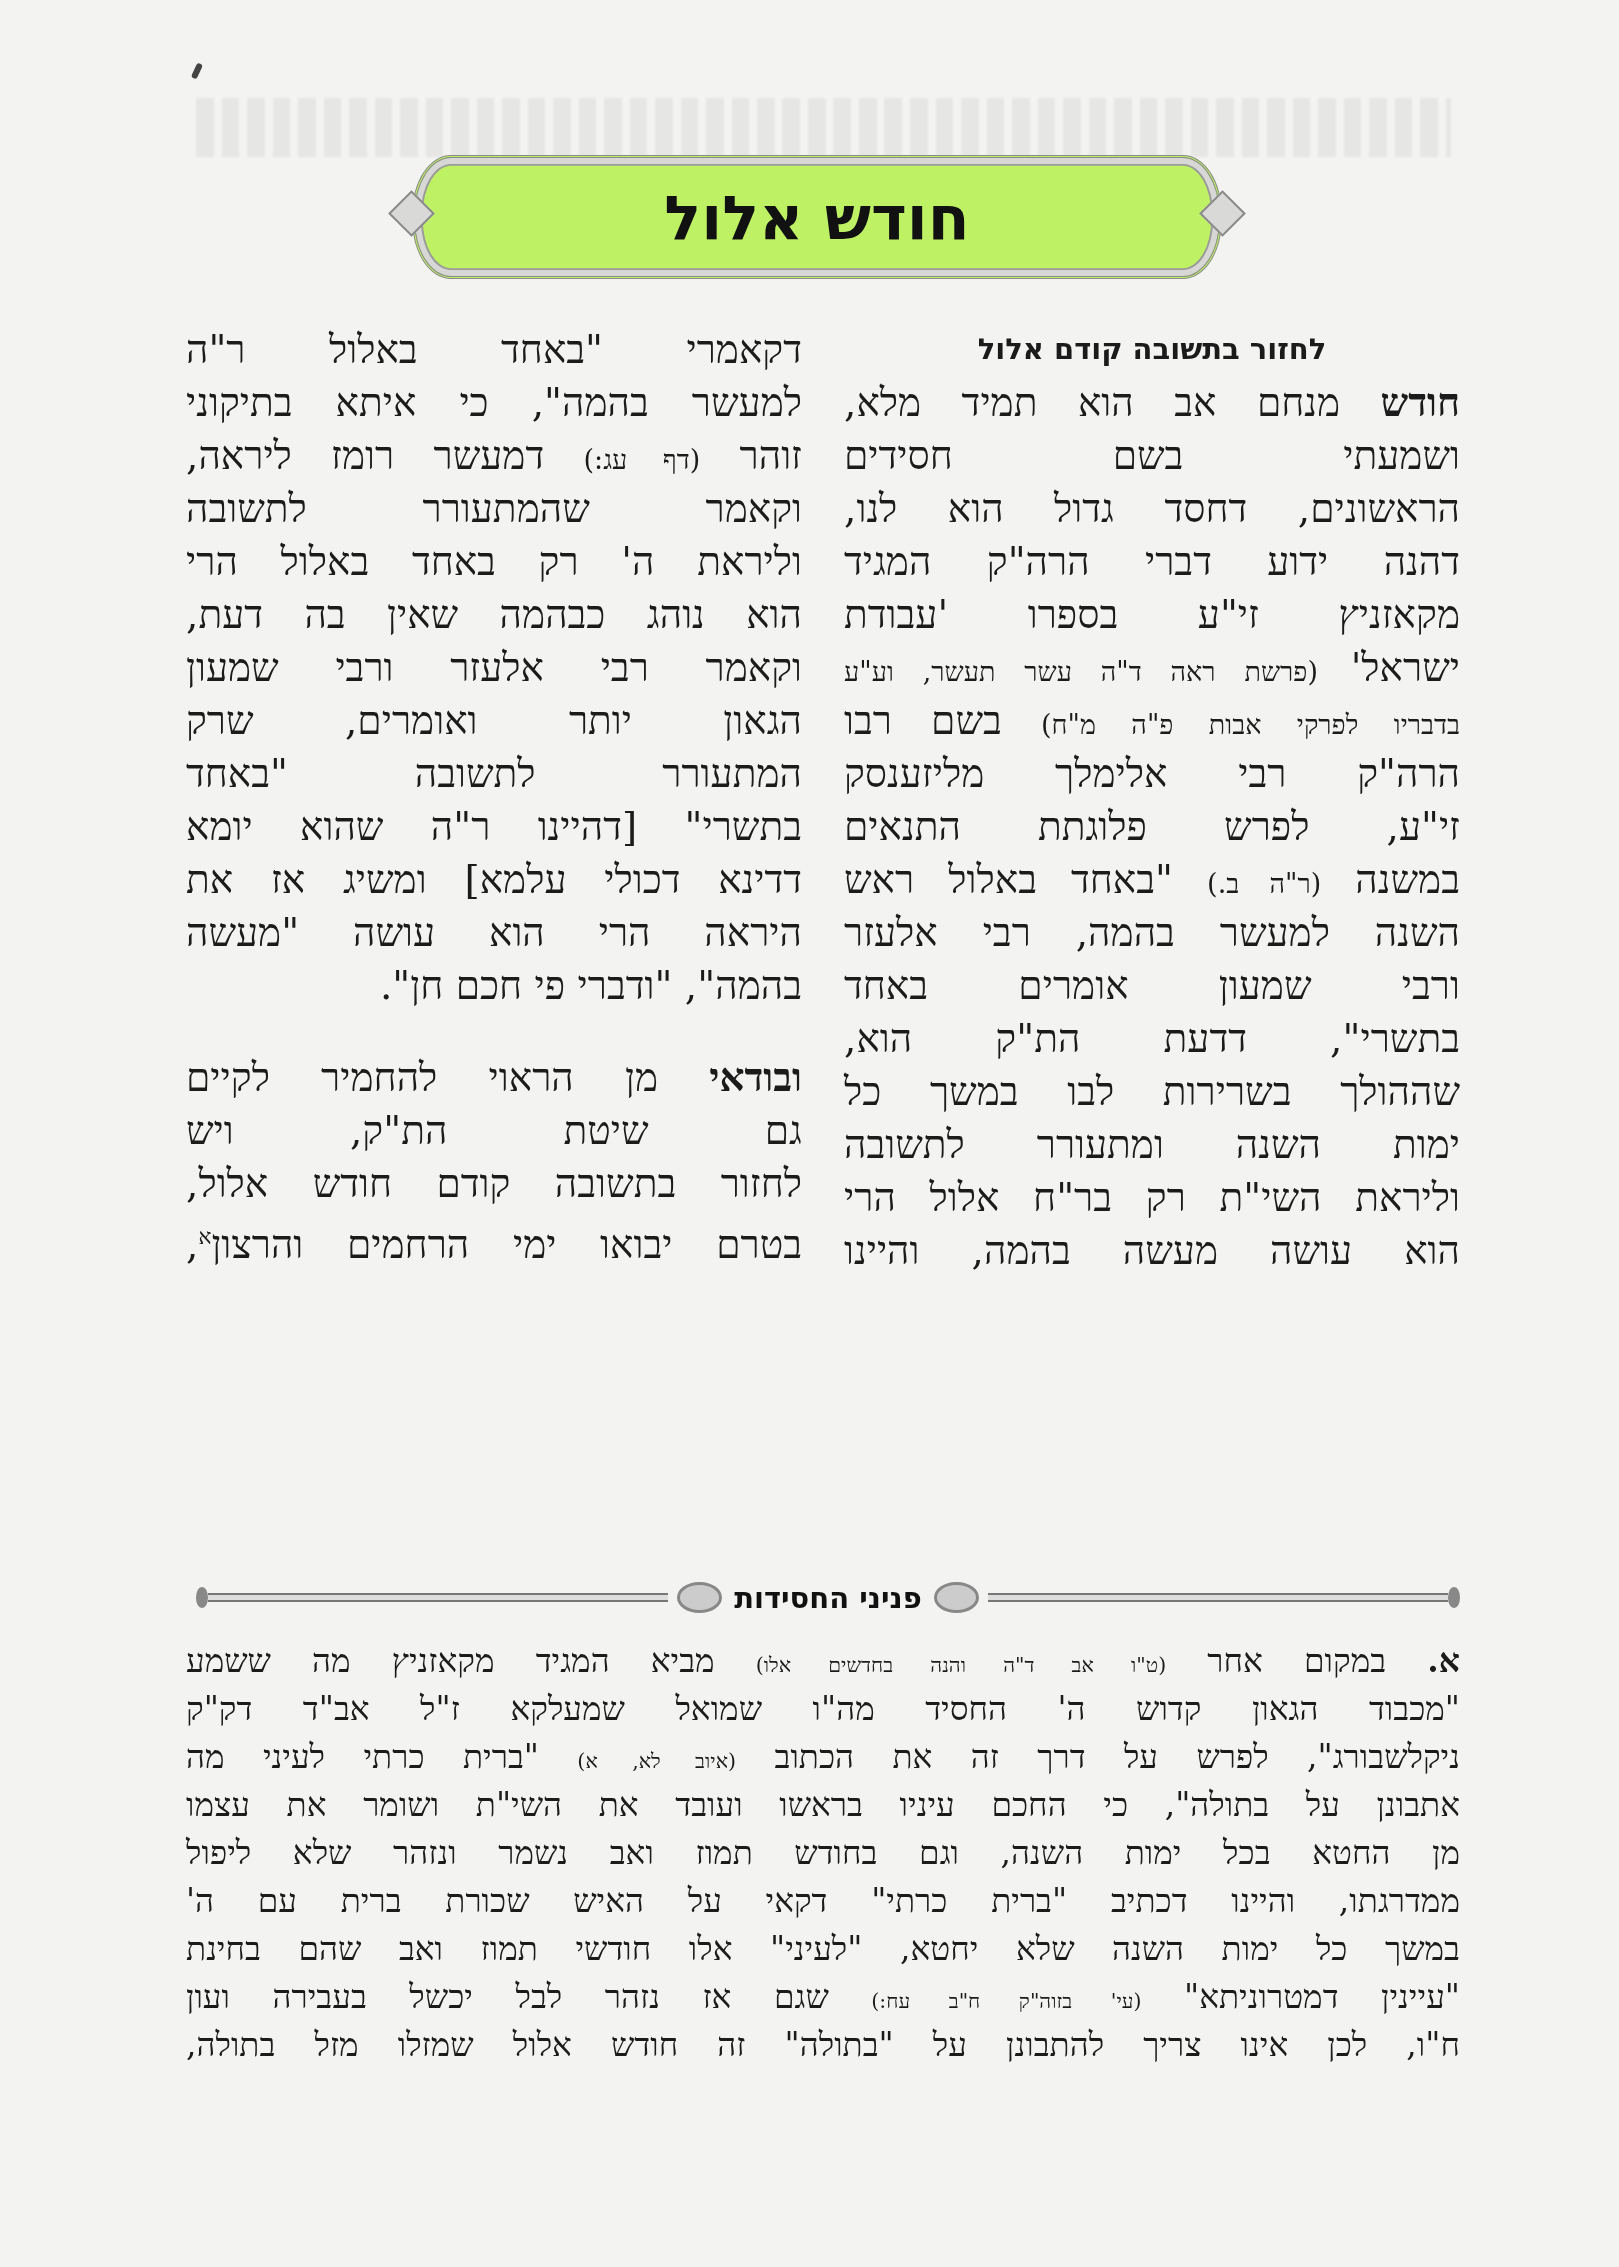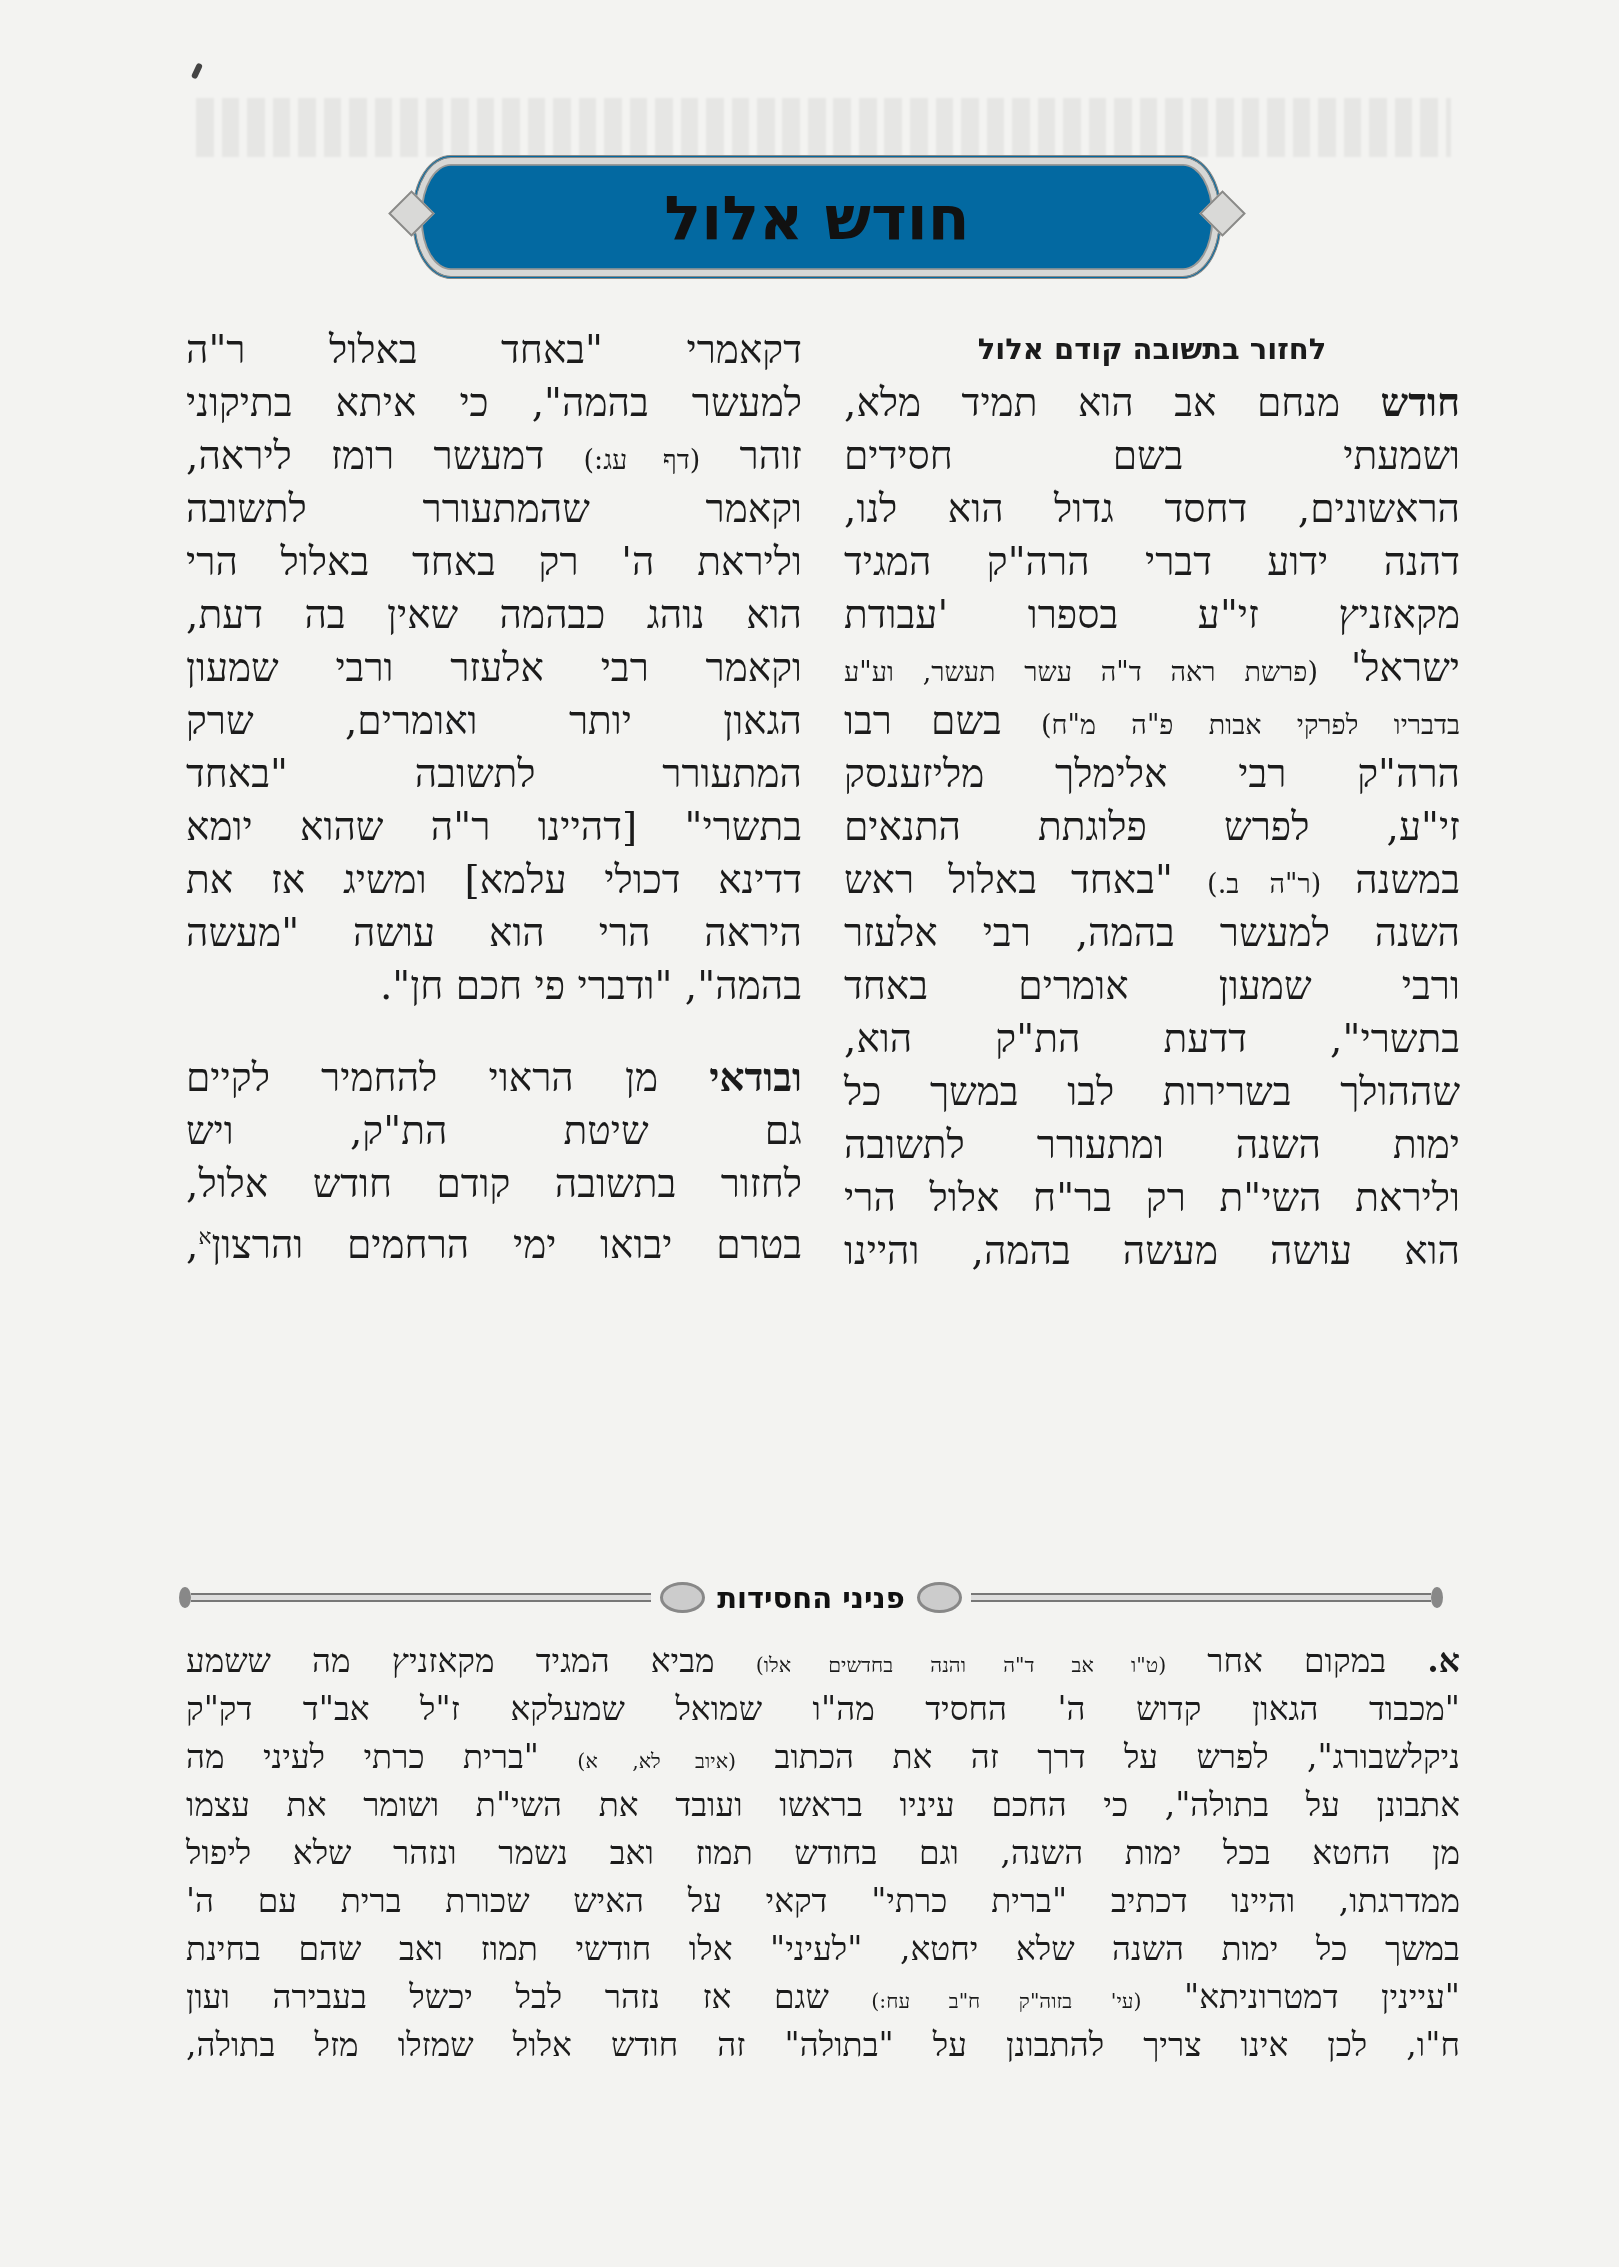--- a/index.html
+++ b/index.html
@@ -16,21 +16,21 @@
     background: repeating-linear-gradient(90deg, rgba(0,0,0,0.05) 0 17.6px, transparent 17.6px 25.5px);
     filter: blur(1px);
   }
   .pen-mark {
     position: absolute; left: 194px; top: 63px; width: 5.9px; height: 15.7px;
     background: #444; transform: rotate(25deg); border-radius: 2.9px;
   }
   
   .title-banner {
     position: absolute; left: 412px; top: 155px; width: 804px; height: 118px;
-    background: #0369a1;
+    background: #bef264;
     border: 3.9px double #8a8a88;
     border-radius: 39px / 59px;
     box-shadow: inset 0 0 0 5.9px #d7d7d5, inset 0 0 0 7.8px #9a9a98;
     display: flex; align-items: center; justify-content: center;
   }
   .title-banner::before, .title-banner::after {
     content: ""; position: absolute; top: 39px; width: 29px; height: 29px;
     border: 2.9px solid #8a8a88; background: #d9d9d7; transform: rotate(45deg);
   }
   .title-banner::before { left: -19.6px; }
@@ -53,21 +53,21 @@
   .col .gap { height: 39px; }
   .subhead {
     font-family: "DejaVu Sans", "Liberation Sans", sans-serif;
     font-weight: bold; font-size: 29px; text-align: center !important; text-align-last: center !important;
   }
   .bold { font-weight: bold; }
   .small { font-size: 27px; }
   sup.fn { font-size: 21.6px; vertical-align: super; }
   
   .divider {
-    position: absolute; left: 179px; top: 1580px; width: 1264px; height: 35px;
+    position: absolute; left: 196px; top: 1580px; width: 1264px; height: 35px;
     display: flex; align-items: center;
   }
   .divider .rule {
     flex: 1; height: 5.9px;
     border-top: 2px solid #777; border-bottom: 2px solid #777;
     background: #ddd;
   }
   .divider .cap { width: 11.8px; height: 21.6px; background: #888; border-radius: 50%; }
   .divider .label-box {
     display: flex; align-items: center; gap: 11.8px; padding: 0 9.8px;

